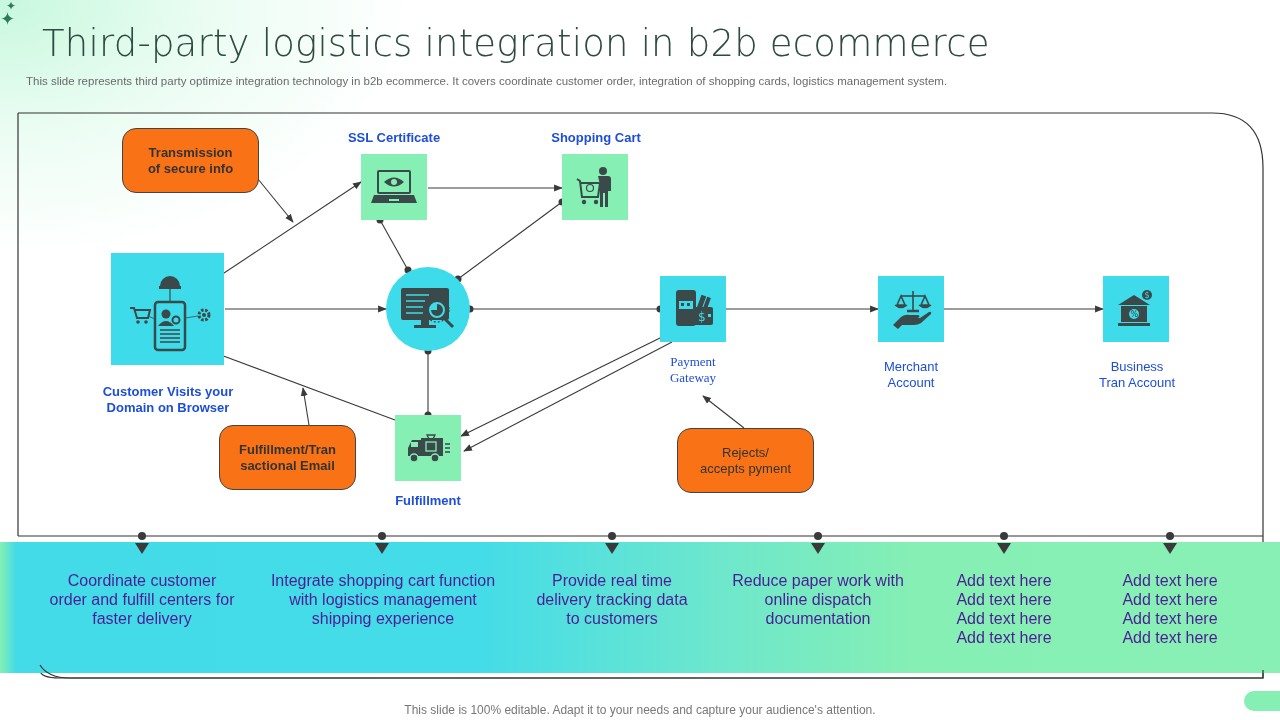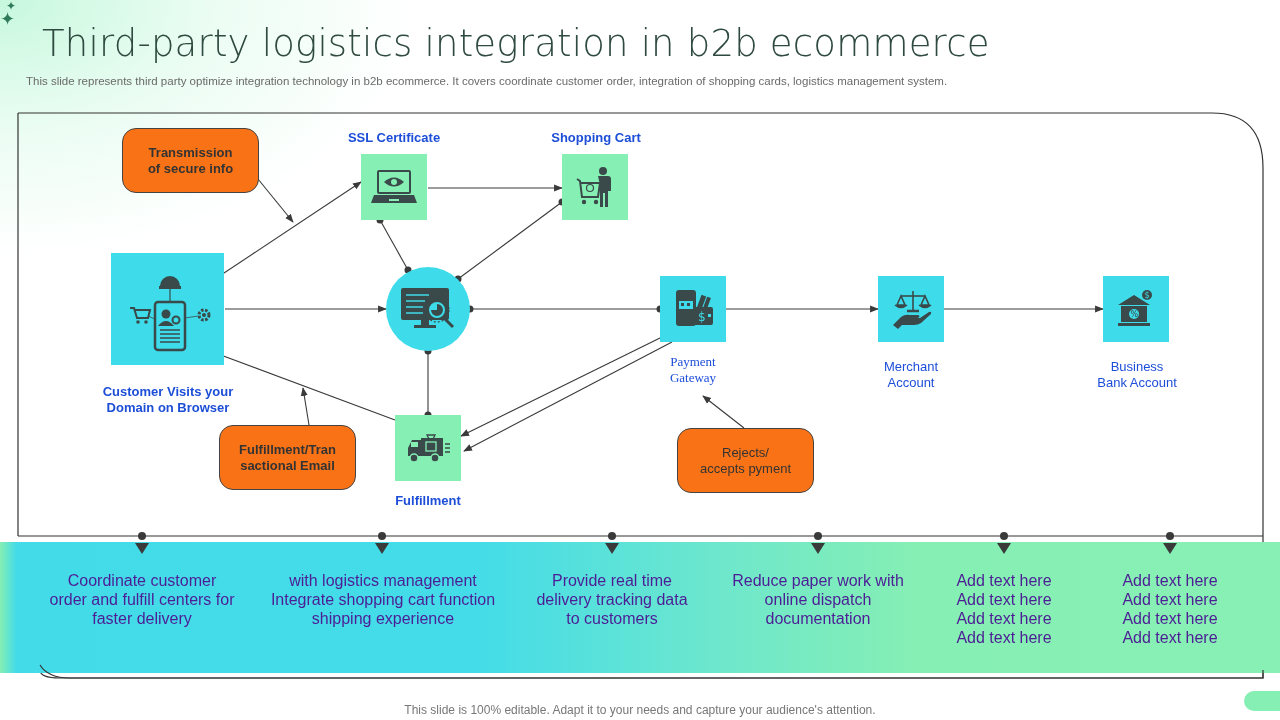--- a/index.html
+++ b/index.html
@@ -141,22 +141,22 @@
     </g>
   <path d="M40,665 Q48,678 70,678 L1263,678 L1263,670" fill="none" stroke="#333" stroke-width="1.2"></path>
 </svg>
 
 <div class="band-text" style="left:142px;">
   <div>Coordinate customer</div>
   <div>order and fulfill  centers for</div>
   <div>faster delivery</div>
 </div>
 <div class="band-text" style="left:383px;">
+  <div>Integrate  shopping cart function</div>
   <div>with logistics management</div>
-  <div>Integrate  shopping cart function</div>
   <div>shipping experience</div>
 </div>
 <div class="band-text" style="left:612px;">
   <div>Provide real time</div>
   <div>delivery tracking data</div>
   <div>to customers</div>
 </div>
 <div class="band-text" style="left:818px;">
   <div>Reduce paper work with</div>
   <div>online dispatch</div>
@@ -298,21 +298,21 @@
       <text x="30.5" y="11" font-size="8" fill="#3edcea" font-family="DejaVu Sans, sans-serif">$</text>
       <rect x="7" y="19" width="26" height="16"></rect>
       <circle cx="20" cy="27" r="5" fill="#3edcea"></circle>
       <text x="16.5" y="30" font-size="8" fill="#3a4a4a" font-family="DejaVu Sans, sans-serif">%</text>
       <rect x="4" y="36" width="32" height="3"></rect>
     </g>
   </svg>
 </div>
 <div class="label" style="left:1137px;top:359px;font-weight:normal;">
   <div>Business</div>
-  <div>Bank Account</div>
+  <div>Tran Account</div>
 </div>
 
 <div class="node green" style="left:395px;top:415px;width:66px;height:66px;">
   <svg class="icon" width="46" height="32" viewBox="0 0 46 32">
     <g fill="#3a4a4a">
       <rect x="16" y="6" width="22" height="18"></rect>
       <path d="M3,16 l4,-8 h9 v16 h-13z"></path>
       <rect x="6" y="10" width="7" height="5" fill="#86efb3"></rect>
       <circle cx="9" cy="26" r="4" stroke="#86efb3" stroke-width="1.5"></circle>
       <circle cx="30" cy="26" r="4" stroke="#86efb3" stroke-width="1.5"></circle>

